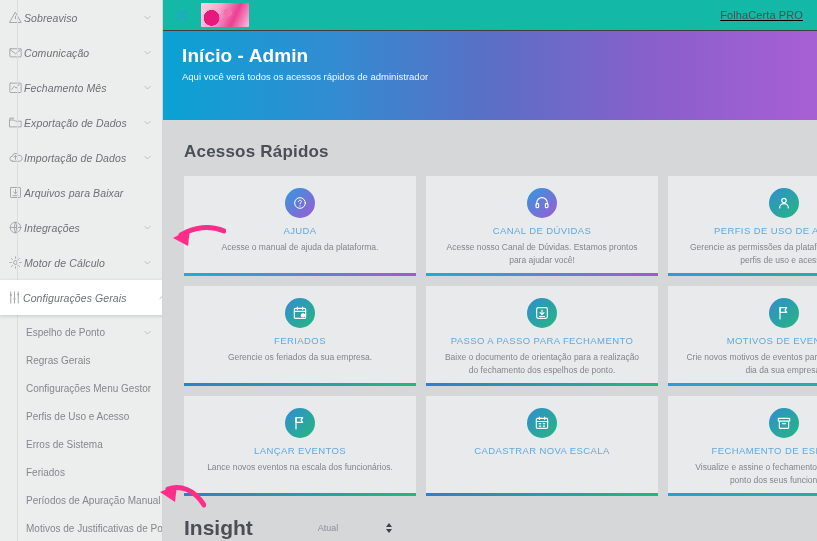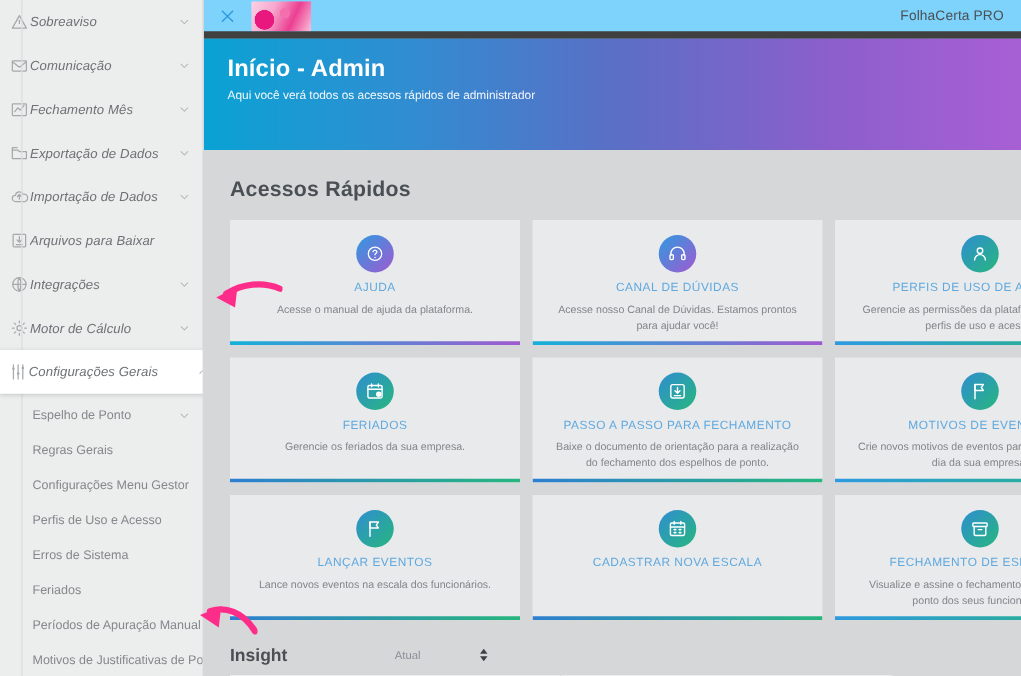--- a/index.html
+++ b/index.html
@@ -86,24 +86,25 @@
   
   .main {
     position: absolute;
     left: 163px; top: 0;
     width: 654px; height: 541px;
     background: #d6d7d9;
     overflow: hidden;
   }
   .topbar {
     height: 31px;
-    background: #7dd3fc;
+    background: #14b8a6;
     display: flex; align-items: center;
     padding: 0 14px 0 11px;
-    border-bottom: 6px solid #404040;
+    border-bottom: 1px solid #404040;
+    text-decoration: underline;
   }
   .close-x {
     width: 16px; height: 16px;
     color: #2e9ae0;
     display: flex; align-items: center; justify-content: center;
     flex: 0 0 16px;
   }
   .close-x svg { width: 14px; height: 14px; display: block; }
   .brand-logo {
     width: 48px; height: 24px;
@@ -187,26 +188,26 @@
     max-width: 200px;
   }
 
   .insight-row {
     display: flex;
     align-items: center;
     margin-top: 20px;
     gap: 0;
   }
   .insight-title {
-    font-size: 14px;
+    font-size: 21px;
     font-weight: bold;
     color: #4a4f55;
   }
   .insight-select {
-    margin-left: 86px;
+    margin-left: 65px;
     display: flex;
     gap: 48px;
     font-size: 9px;
     color: #8b9096;
   }
   .spin { display: flex; flex-direction: column; gap: 2px; color: #3c4146; }
   .spin i {
     width: 0; height: 0;
     border-left: 3.5px solid transparent;
     border-right: 3.5px solid transparent;

